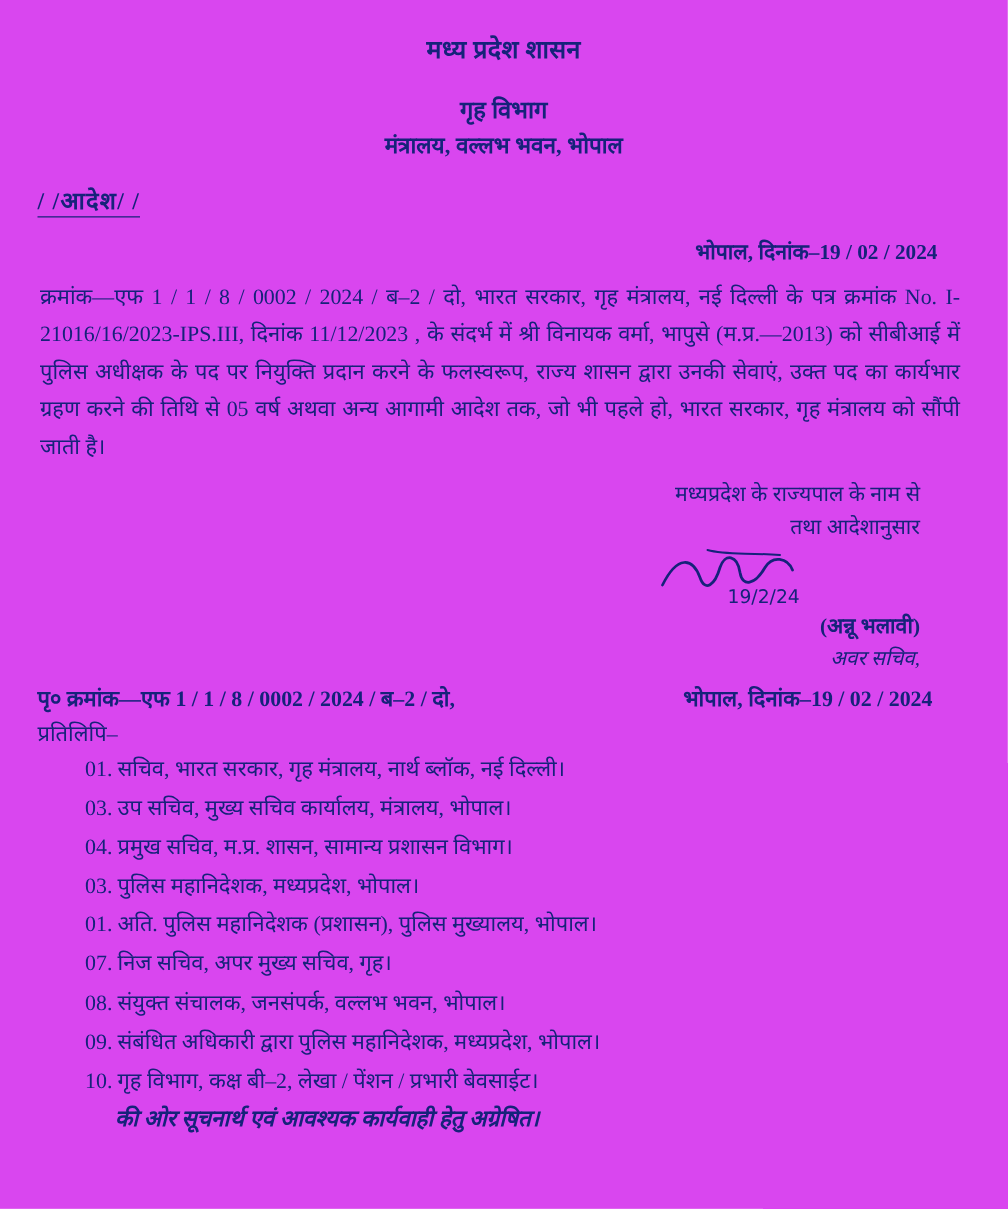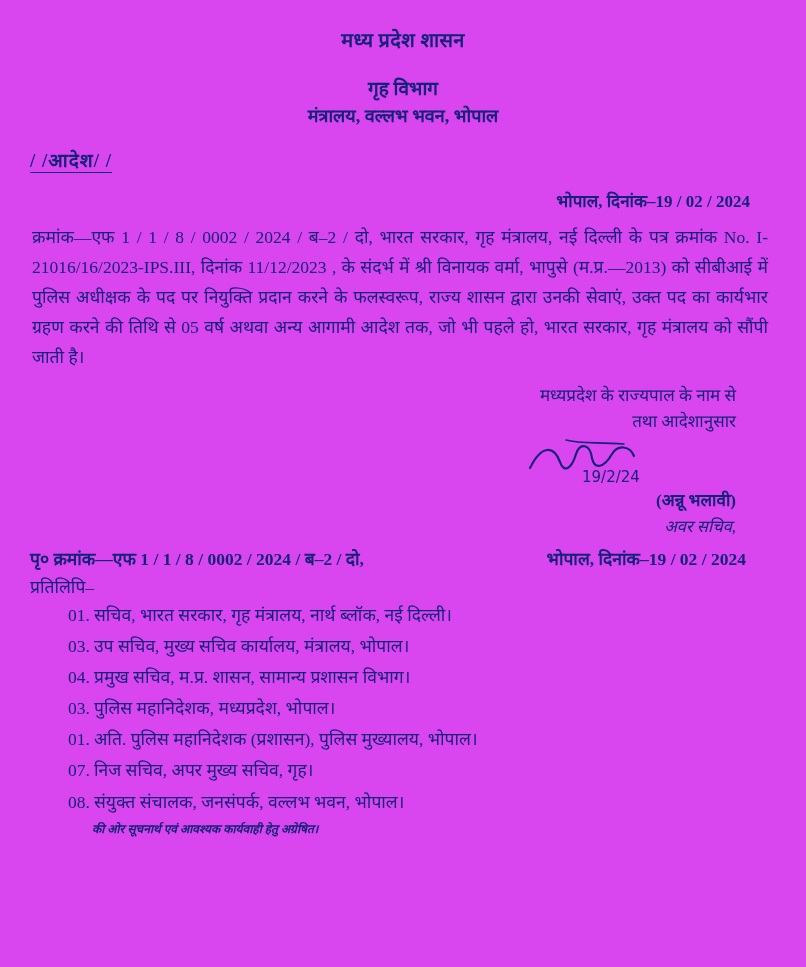--- a/index.html
+++ b/index.html
@@ -125,21 +125,21 @@
     font-size: 17.5px;
     line-height: 1.78;
     white-space: nowrap;
   }
   ol.copy-list li .num {
     display: inline-block;
     width: 30px;
     text-align: center;
   }
   .forward-note {
-    font-size: 12px;
+    font-size: 18px;
     font-style: italic;
     font-weight: bold;
     padding-left: 62px;
     margin-top: 2px;
   }
 </style>
 </head>
 <body>
 
 <div class="page">
@@ -182,17 +182,19 @@
   <div class="pratilipi">प्रतिलिपि–</div>
 
   <ol class="copy-list">
     <li><span class="num">01.</span><span>सचिव, भारत सरकार, गृह मंत्रालय, नार्थ ब्लॉक, नई दिल्ली।</span></li>
     <li><span class="num">03.</span><span>उप सचिव, मुख्य सचिव कार्यालय, मंत्रालय, भोपाल।</span></li>
     <li><span class="num">04.</span><span>प्रमुख सचिव, म.प्र. शासन, सामान्य प्रशासन विभाग।</span></li>
     <li><span class="num">03.</span><span>पुलिस महानिदेशक, मध्यप्रदेश, भोपाल।</span></li>
     <li><span class="num">01.</span><span>अति. पुलिस महानिदेशक (प्रशासन), पुलिस मुख्यालय, भोपाल।</span></li>
     <li><span class="num">07.</span><span>निज सचिव, अपर मुख्य सचिव, गृह।</span></li>
     <li><span class="num">08.</span><span>संयुक्त संचालक, जनसंपर्क, वल्लभ भवन, भोपाल।</span></li>
+    <li><span class="num">09.</span><span>संबंधित अधिकारी द्वारा पुलिस महानिदेशक, मध्यप्रदेश, भोपाल।</span></li>
+    <li><span class="num">10.</span><span>गृह विभाग, कक्ष बी–2, लेखा / पेंशन / प्रभारी बेवसाईट।</span></li>
   </ol>
 
   <div class="forward-note">की ओर सूचनार्थ एवं आवश्यक कार्यवाही हेतु अग्रेषित।</div>
 
 </div>
 
 </body></html>

